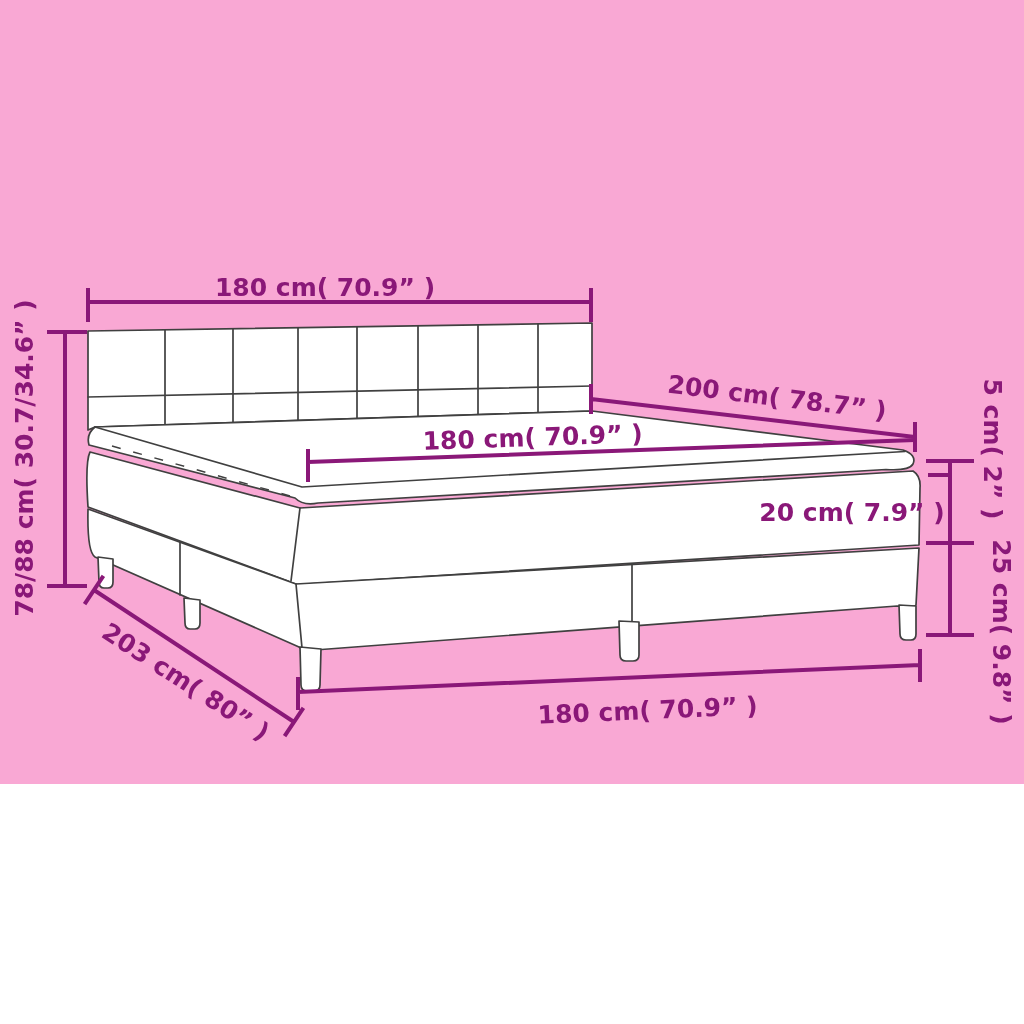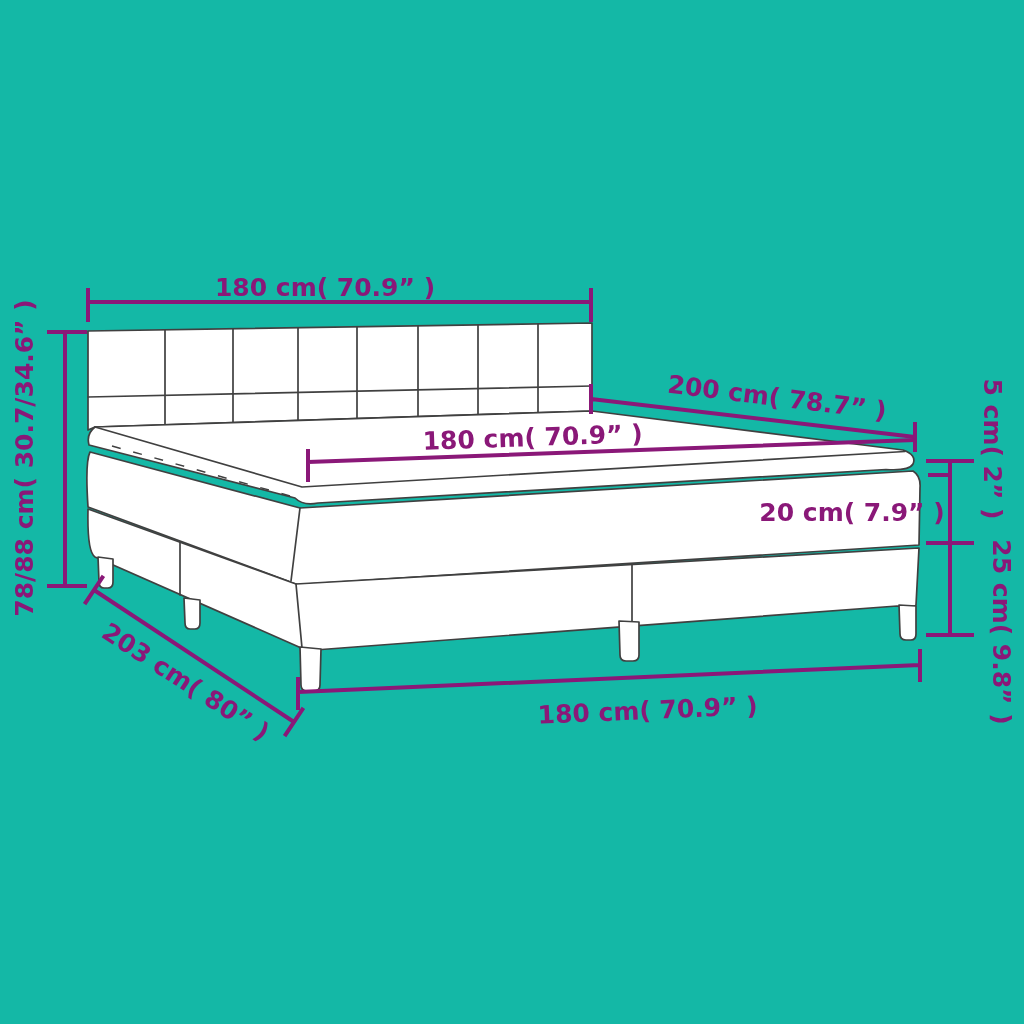--- a/index.html
+++ b/index.html
@@ -1,20 +1,20 @@
 <!DOCTYPE html>
 <html style="--accent: #8A1878; --ink: #404040;"><head>
 <meta charset="utf-8">
 <style>
   :root{
     --accent:#8A1878;
     --ink:#404040;
   }
   html,body{margin:0;padding:0;background:#ffffff;}
-  .stage{width:1024px;height:1024px;background:#14b8a6;position:relative;overflow:hidden;}
+  .stage{width:1024px;height:784px;background:#f9a8d4;position:relative;overflow:hidden;}
   svg{display:block;}
   .dim{stroke:var(--accent);stroke-width:4;fill:none;stroke-linecap:butt;}
   .ink{stroke:var(--ink);stroke-width:1.7;fill:none;stroke-linejoin:round;stroke-linecap:round;}
   .ink-fill{stroke:var(--ink);stroke-width:1.7;fill:#ffffff;stroke-linejoin:round;}
   .stitch{stroke:var(--ink);stroke-width:1.5;fill:none;stroke-dasharray:9 13;}
   .lbl{font-family:"DejaVu Sans","Liberation Sans",sans-serif;font-weight:bold;font-size:25px;fill:var(--accent);}
 </style>
 </head>
 <body>
 

